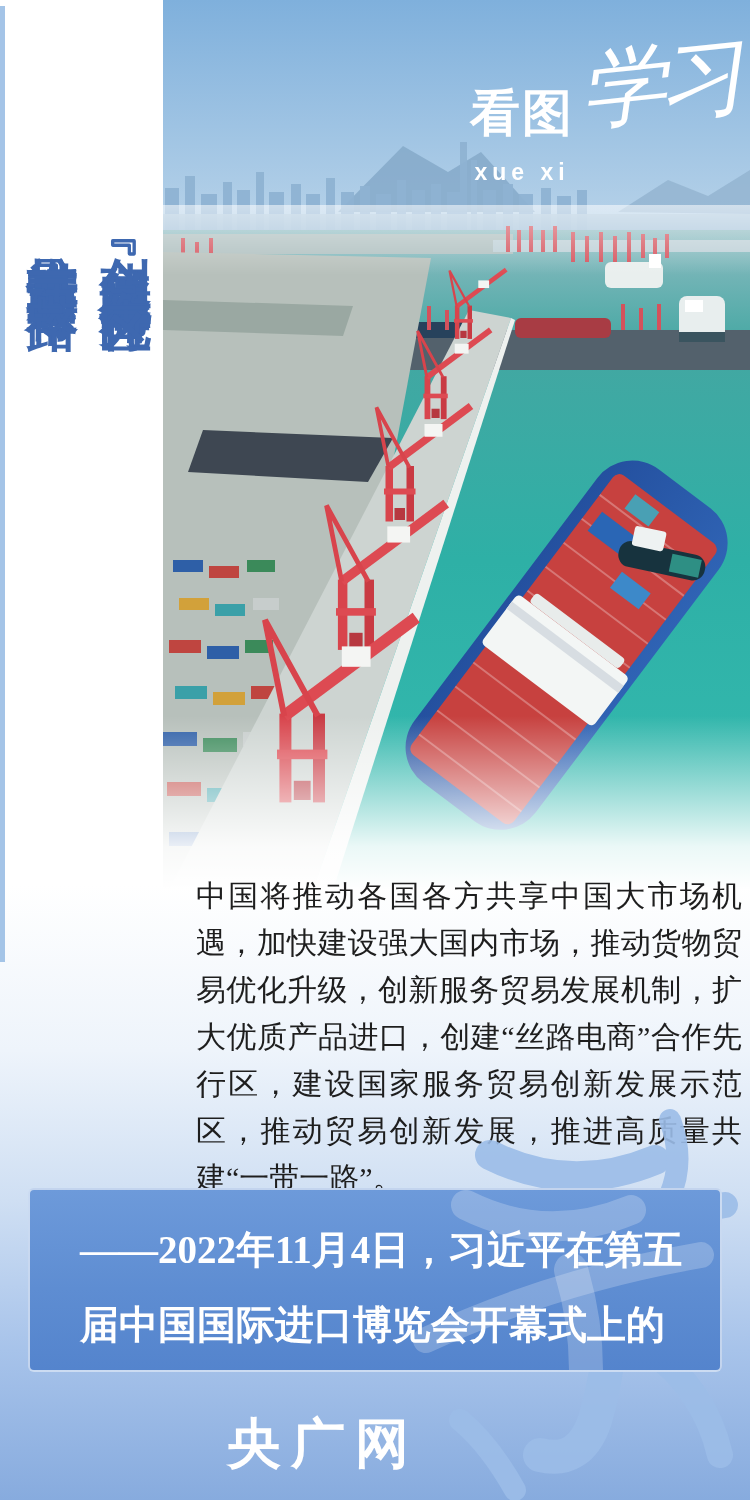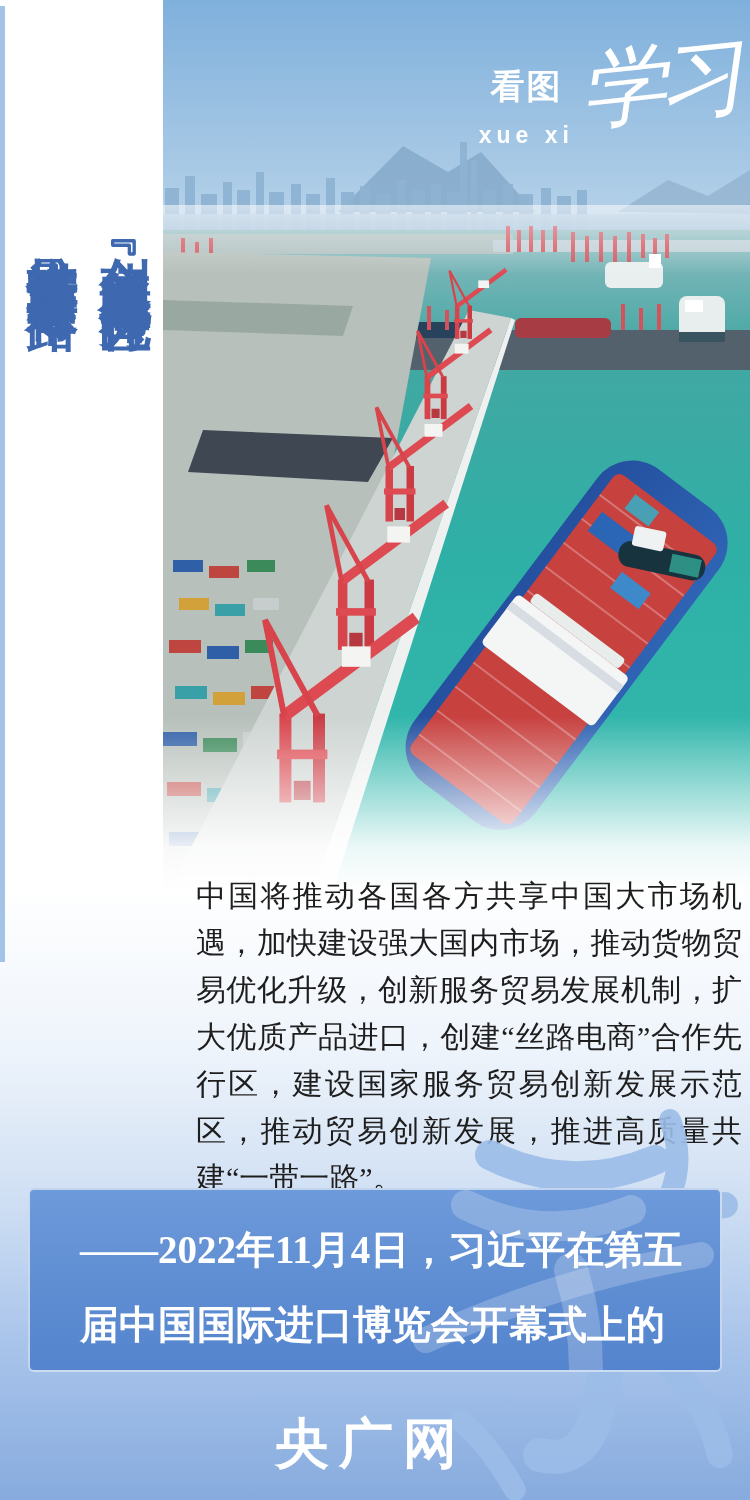--- a/index.html
+++ b/index.html
@@ -14,22 +14,22 @@
   .left-line{position:absolute;left:0;top:6px;width:5px;height:956px;
     background:#a4c4e7;}
 
   
   .photo{position:absolute;left:163px;top:0;width:587px;height:890px;}
 
   
   .logo-top{position:absolute;top:40px;right:6px;display:flex;
     align-items:flex-start;color:#ffffff;}
   .logo-kantu{display:flex;flex-direction:column;align-items:center;margin-top:24px;}
-  .logo-kantu .big{font-size:34px;font-weight:bold;letter-spacing:2px;
-    font-family:"Liberation Sans", sans-serif;}
+  .logo-kantu .big{font-size:50px;font-weight:bold;letter-spacing:2px;
+    font-family:"Liberation Sans", sans-serif;margin-top:16px;}
   .logo-kantu .pinyin{font-size:23px;font-weight:bold;letter-spacing:5px;margin-top:12px;}
   .logo-callig{font-size:86px;line-height:1;margin-left:6px;
     font-family:"Liberation Serif", serif;font-style:italic;
     transform:rotate(-6deg);letter-spacing:-8px;padding-right:8px;}
 
   
   .v-title{position:absolute;left:12px;top:216px;height:760px;width:150px;
     writing-mode:vertical-rl;text-orientation:upright;
     font-family:"Liberation Serif","DejaVu Serif",serif;
     font-weight:bold;font-size:52px;line-height:73px;letter-spacing:4px;
@@ -49,21 +49,21 @@
     border-radius:6px;overflow:hidden;
     background:linear-gradient(180deg,#6d9ada 0%,#5e8dd2 55%,#5484cd 100%);}
   .quote-box .inner-mark{position:absolute;right:-6px;top:-40px;width:330px;height:400px;}
   .quote-text{position:absolute;left:50px;top:22px;width:612px;
     font-family:"Liberation Serif","DejaVu Serif",serif;
     font-size:39px;line-height:75px;color:#ffffff;font-weight:bold;}
 
   
   .footer-logo{position:absolute;left:0;top:1408px;width:646px;
     text-align:center;color:#ffffff;font-weight:bold;font-size:54px;
-    letter-spacing:10px;font-family:"Liberation Sans", sans-serif;padding-left:48px;}
+    letter-spacing:10px;font-family:"Liberation Sans", sans-serif;}
 </style>
 </head>
 <body>
 
 <div class="canvas">
 
   <svg class="photo" viewBox="0 0 587 890" preserveAspectRatio="none" aria-hidden="true">
     <defs>
       <linearGradient id="sky" x1="0" y1="0" x2="0" y2="1">
         <stop offset="0" stop-color="#7fb0dc"></stop>

